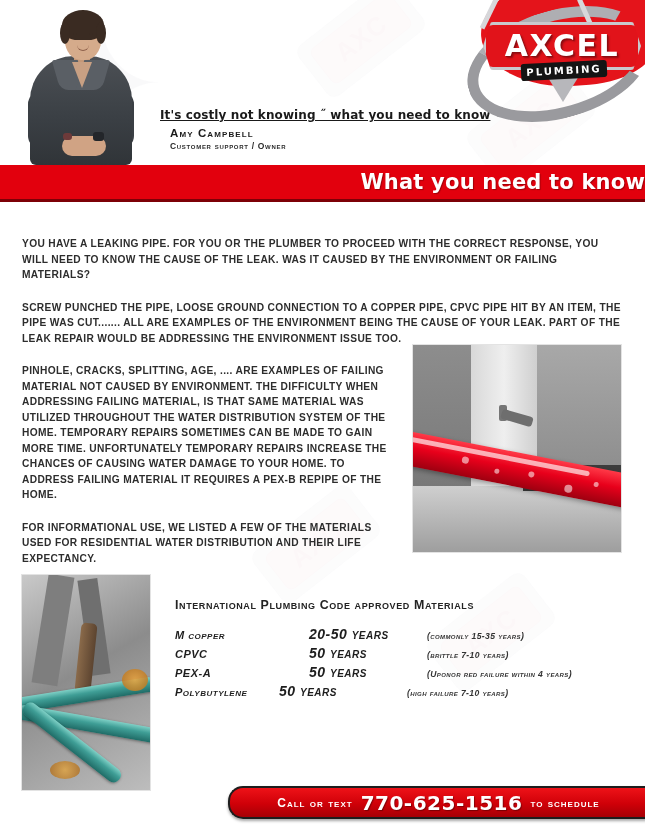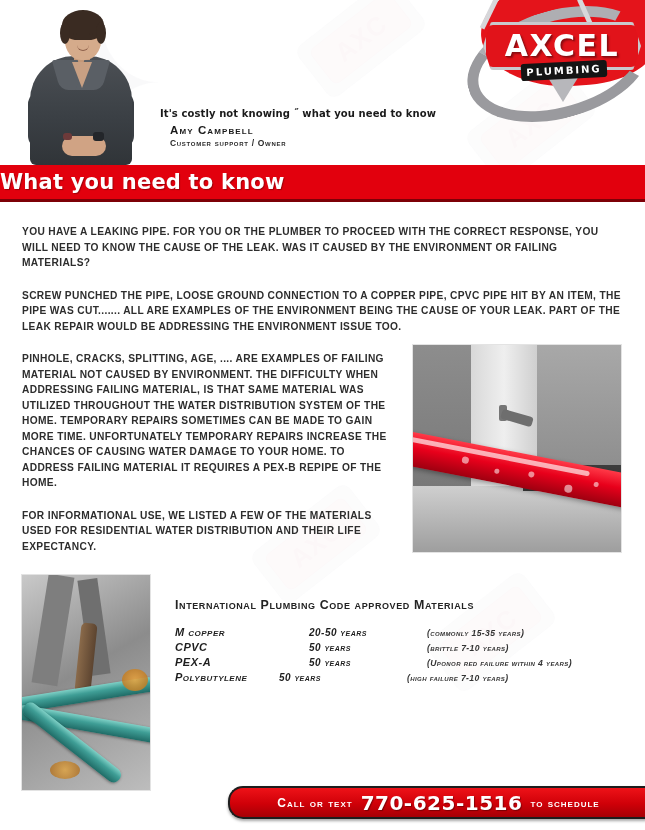--- a/index.html
+++ b/index.html
@@ -76,22 +76,23 @@
     position:absolute;left:40px;top:136px;width:44px;height:20px;
     background:#d0a384;border-radius:12px;
   }
   .p-arm-l{position:absolute;left:6px;top:92px;width:24px;height:56px;background:#3a3f44;border-radius:12px;}
   .p-arm-r{position:absolute;left:88px;top:92px;width:24px;height:56px;background:#3a3f44;border-radius:12px;}
   .p-watch{position:absolute;left:71px;top:132px;width:11px;height:9px;background:#23262a;border-radius:3px;}
   .p-band{position:absolute;left:41px;top:133px;width:9px;height:7px;background:#6d3a3a;border-radius:3px;}
 
   .tagline-block{position:absolute;left:160px;top:108px;z-index:3;}
   .tl-1{
-    font-size:10px;font-weight:bold;color:#1a1a1a;letter-spacing:.1px;
+    font-size:12px;font-weight:bold;color:#1a1a1a;letter-spacing:.1px;
     font-family:"DejaVu Sans",sans-serif;
+    text-decoration:underline;
   }
   .tl-name{
     margin-top:5px;margin-left:10px;
     font-size:11.5px;font-weight:bold;color:#1a1a1a;
     font-variant:small-caps;letter-spacing:1.1px;
   }
   .tl-role{
     margin-top:2px;margin-left:10px;
     font-size:8.5px;font-weight:bold;color:#2b2b2b;
     font-variant:small-caps;letter-spacing:.7px;
@@ -146,30 +147,30 @@
   }
   .logo-spark{position:absolute;background:#d7d7da;z-index:5;}
   .sp1{left:24px;top:-4px;width:5px;height:34px;transform:rotate(26deg);}
   .sp2{left:120px;top:-2px;width:5px;height:30px;transform:rotate(-24deg);}
 
   
   .titlebar{
     position:relative;z-index:3;
     height:34px;background:#e2000d;
     border-bottom:3px solid #7d0007;
-    display:flex;align-items:center;justify-content:flex-start;
+    display:flex;align-items:center;justify-content:flex-end;
   }
   .titlebar h1{
     margin:0;font-size:21px;font-weight:bold;color:#fff;
     font-family:"DejaVu Sans",sans-serif;letter-spacing:.2px;
     text-shadow:1px 1px 1px rgba(0,0,0,.3);
   }
 
   
-  .content{position:relative;z-index:3;padding:4px 22px;}
+  .content{position:relative;z-index:3;padding:16px 22px;}
   p.copy{
     margin:0 0 17px 0;
     font-size:10.2px;line-height:15.5px;
     font-variant:small-caps;letter-spacing:.35px;
     color:#2d2d2d;font-weight:bold;
   }
   p.copy.first{padding-top:18px;}
   p.narrow{width:372px;}
 
   
@@ -226,21 +227,21 @@
     font-variant:small-caps;letter-spacing:.6px;margin-bottom:14px;
   }
   .mat-head.second{margin-top:18px;margin-bottom:14px;}
   table.mat{border-collapse:collapse;}
   table.mat td{padding:0 0 3px 0;vertical-align:baseline;font-style:italic;}
   td.m-name{
     width:134px;font-size:11px;font-weight:bold;color:#1d1d1d;
     font-variant:small-caps;letter-spacing:.5px;
   }
   td.m-life{
-    width:118px;font-size:10px;font-weight:bold;color:#1d1d1d;
+    width:118px;font-size:14px;font-weight:bold;color:#1d1d1d;
     font-variant:small-caps;letter-spacing:.5px;
   }
   td.m-note{
     font-size:8.6px;font-weight:bold;color:#333;
     font-variant:small-caps;letter-spacing:.4px;
   }
   table.mat2 td.m-name{width:104px;}
   table.mat2 td.m-life{width:128px;}
 
   

